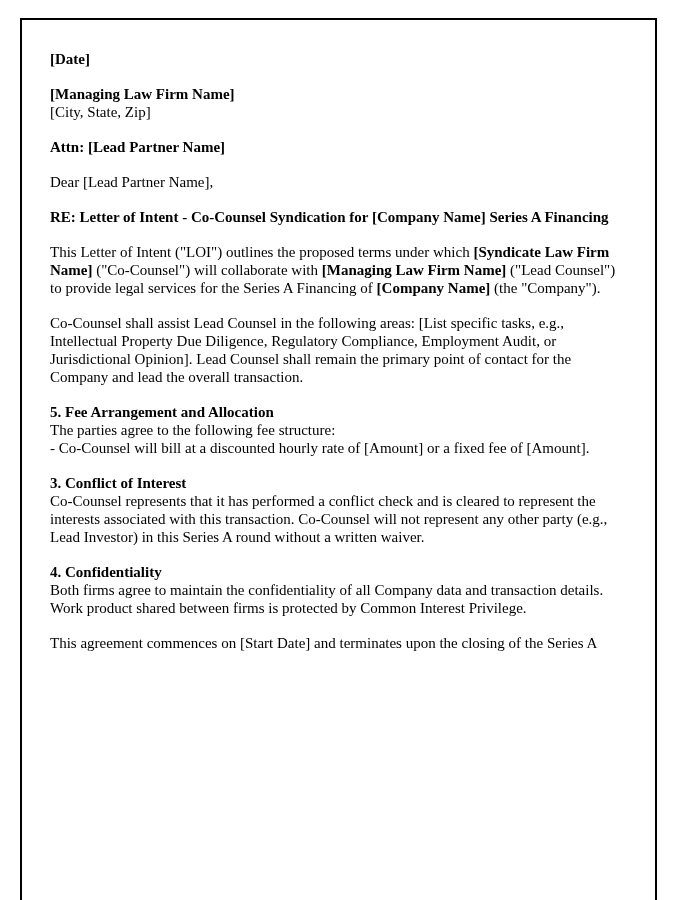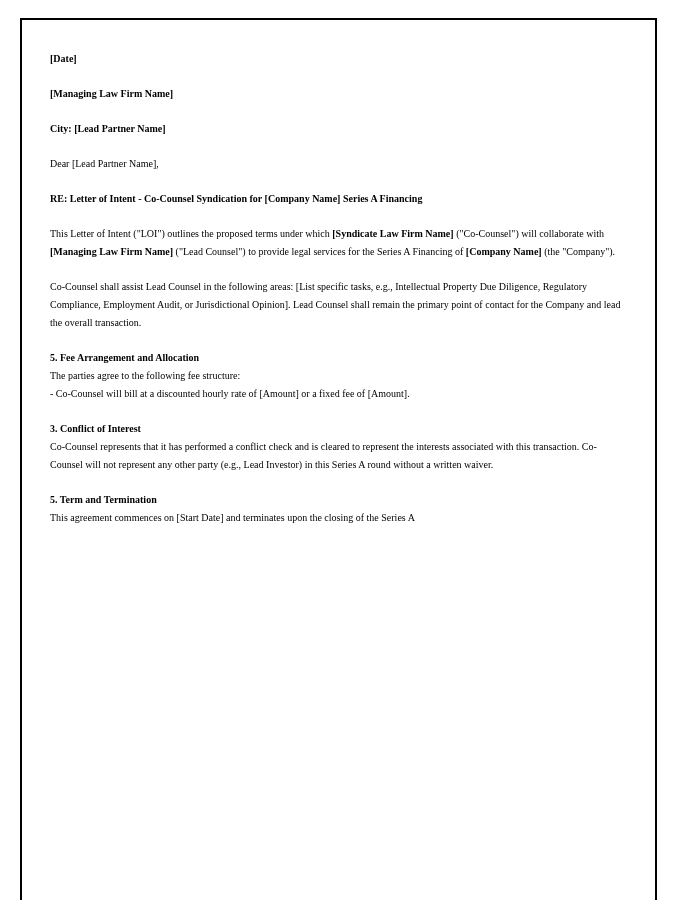--- a/index.html
+++ b/index.html
@@ -17,21 +17,21 @@
     left: 20px;
     top: 18px;
     width: 637px;
     height: 940px; 
     border: 2px solid #000000;
     background: #ffffff;
   }
   .letter-body {
     padding: 30px 26px 40px 28px;
     color: #000000;
-    font-size: 10px;
+    font-size: 15px;
     line-height: 18px;
   }
   .block {
     margin: 0 0 17px 0;
   }
   .block:last-child {
     margin-bottom: 0;
   }
   .line {
     
@@ -43,23 +43,24 @@
 </head>
 <body>
 
 <div class="page">
   <div class="letter-body">
       <div class="block">
         <div class="line"><span class="bold">[Date]</span></div>
       </div>
       <div class="block">
         <div class="line"><span class="bold">[Managing Law Firm Name]</span></div>
+        <div class="line"><span>[City, State, Zip]</span></div>
       </div>
       <div class="block">
-        <div class="line"><span class="bold">City: [Lead Partner Name]</span></div>
+        <div class="line"><span class="bold">Attn: [Lead Partner Name]</span></div>
       </div>
       <div class="block">
         <div class="line"><span>Dear [Lead Partner Name],</span></div>
       </div>
       <div class="block">
         <div class="line"><span class="bold">RE: Letter of Intent - Co-Counsel Syndication for [Company Name] Series A Financing</span></div>
       </div>
       <div class="block">
         <div class="line"><span>This Letter of Intent ("LOI") outlines the proposed terms under which </span><span class="bold">[Syndicate Law Firm Name]</span><span> ("Co-Counsel") will collaborate with </span><span class="bold">[Managing Law Firm Name]</span><span> ("Lead Counsel") to provide legal services for the Series A Financing of </span><span class="bold">[Company Name]</span><span> (the "Company").</span></div>
       </div>
@@ -69,17 +70,20 @@
       <div class="block">
         <div class="line"><span class="bold">5. Fee Arrangement and Allocation</span></div>
         <div class="line"><span>The parties agree to the following fee structure:</span></div>
         <div class="line"><span>- Co-Counsel will bill at a discounted hourly rate of [Amount] or a fixed fee of [Amount].</span></div>
       </div>
       <div class="block">
         <div class="line"><span class="bold">3. Conflict of Interest</span></div>
         <div class="line"><span>Co-Counsel represents that it has performed a conflict check and is cleared to represent the interests associated with this transaction. Co-Counsel will not represent any other party (e.g., Lead Investor) in this Series A round without a written waiver.</span></div>
       </div>
       <div class="block">
-        <div class="line"><span class="bold">5. Term and Termination</span></div>
+        <div class="line"><span class="bold">4. Confidentiality</span></div>
+        <div class="line"><span>Both firms agree to maintain the confidentiality of all Company data and transaction details. Work product shared between firms is protected by Common Interest Privilege.</span></div>
+      </div>
+      <div class="block">
         <div class="line"><span>This agreement commences on [Start Date] and terminates upon the closing of the Series A</span></div>
       </div>
     </div>
 </div>
 
 </body></html>

